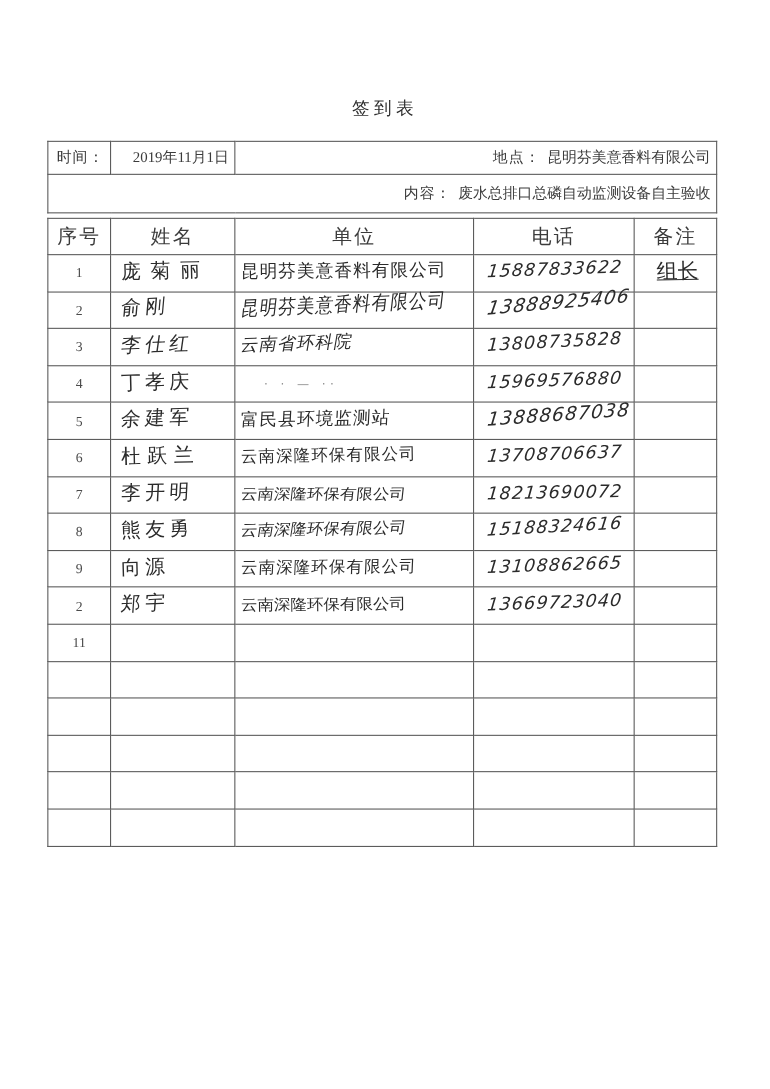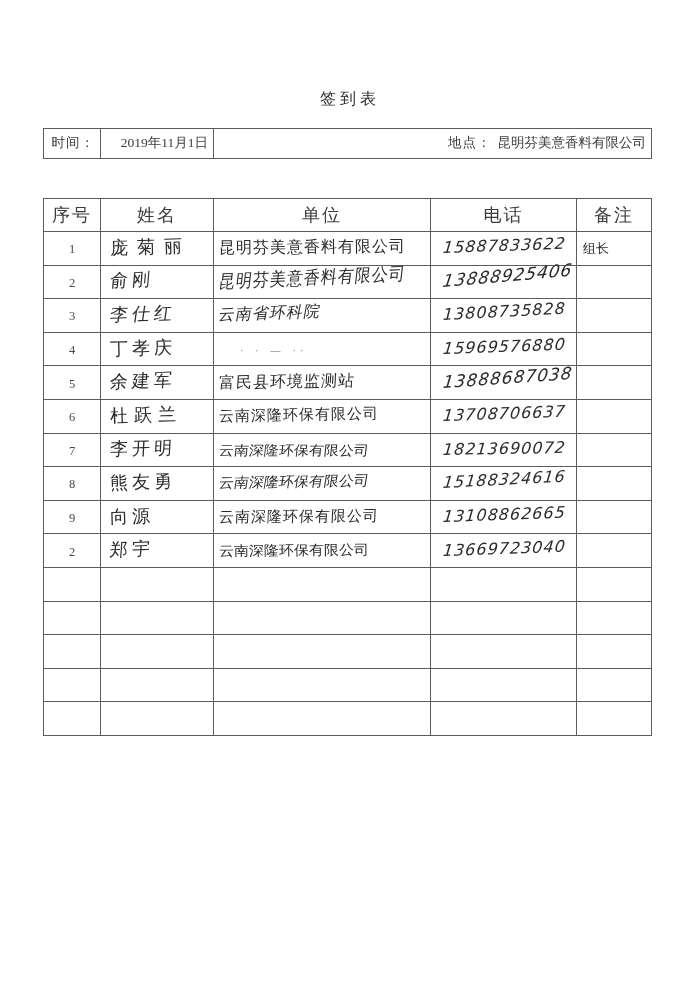--- a/index.html
+++ b/index.html
@@ -48,21 +48,21 @@
   .c-seq .printed{font-size:12.5px;color:#4a4a4a;font-family:"Liberation Serif",serif;}
   .c-name,.c-unit,.c-phone,.c-note{text-align:left;}
   
   .hw{
     display:inline-block;font-family:"DejaVu Sans",sans-serif;color:var(--ink);
     transform-origin:left center;white-space:nowrap;line-height:1;
   }
   .hw-name{font-size:18px;letter-spacing:4px;margin-left:9px;transform:rotate(-1.5deg);}
   .hw-unit{font-size:15px;letter-spacing:1px;margin-left:5px;transform:rotate(-1deg);}
   .hw-phone{font-size:16px;font-style:italic;letter-spacing:1px;margin-left:12px;transform:rotate(-2deg) skewX(-8deg);}
-  .hw-note{font-size:13px;margin-left:6px;transform:rotate(-1deg);}
+  .hw-note{font-size:19px;margin-left:20px;transform:rotate(-1deg);text-decoration:underline;}
   
   .row-1 .hw-name{letter-spacing:9px;}
   .row-1 .hw-unit{font-size:16px;transform:rotate(-0.5deg);}
   .row-2 .hw-name{transform:rotate(-3deg) skewX(-8deg);}
   .row-2 .hw-unit{font-size:16px;transform:rotate(-2.5deg) skewX(-9deg) scaleY(1.12);}
   .row-2 .hw-phone{font-size:17px;transform:rotate(-5deg) skewX(-14deg);}
   .row-3 .hw-name{transform:rotate(-2deg) skewX(-10deg);}
   .row-3 .hw-unit{font-size:16px;transform:rotate(-2deg) skewX(-12deg);}
   .row-3 .hw-phone{transform:rotate(-3deg) skewX(-6deg);}
   .row-4 .hw-unit{color:#8f8f8f;font-size:11px;letter-spacing:4px;transform:none;margin-left:26px;}
@@ -98,20 +98,25 @@
       <td>
         <span class="info-label">时间：</span>
       </td>
       <td>
         <span>2019年11月1日</span>
       </td>
       <td>
         <span class="info-label">地点：</span><span class="info-value">昆明芬美意香料有限公司</span>
       </td>
     </tr>
+    <tr class="info-row-2">
+      <td colspan="3">
+        <span class="info-label">内容：</span><span class="info-value">废水总排口总磷自动监测设备自主验收</span>
+      </td>
+    </tr>
   </tbody>
     </table>
 
   <table class="main-table">
     <colgroup>
       <col style="width:57px">
         <col style="width:113px">
         <col style="width:217px">
         <col style="width:146px">
         <col style="width:75px">
@@ -189,20 +194,27 @@
           <td class="c-phone"><span class="hw hw-phone">13108862665</span></td>
           <td class="c-note"><span class="hw hw-note"></span></td>
         </tr>
         <tr class="row-10">
           <td class="c-seq"><span class="printed">2</span></td>
           <td class="c-name"><span class="hw hw-name">郑宇</span></td>
           <td class="c-unit"><span class="hw hw-unit">云南深隆环保有限公司</span></td>
           <td class="c-phone"><span class="hw hw-phone">13669723040</span></td>
           <td class="c-note"><span class="hw hw-note"></span></td>
         </tr>
+        <tr class="row-11">
+          <td class="c-seq"><span class="printed">11</span></td>
+          <td class="c-name"><span class="hw hw-name"></span></td>
+          <td class="c-unit"><span class="hw hw-unit"></span></td>
+          <td class="c-phone"><span class="hw hw-phone"></span></td>
+          <td class="c-note"><span class="hw hw-note"></span></td>
+        </tr>
         <tr class="row-12">
           <td class="c-seq"><span class="printed"></span></td>
           <td class="c-name"><span class="hw hw-name"></span></td>
           <td class="c-unit"><span class="hw hw-unit"></span></td>
           <td class="c-phone"><span class="hw hw-phone"></span></td>
           <td class="c-note"><span class="hw hw-note"></span></td>
         </tr>
         <tr class="row-13">
           <td class="c-seq"><span class="printed"></span></td>
           <td class="c-name"><span class="hw hw-name"></span></td>

